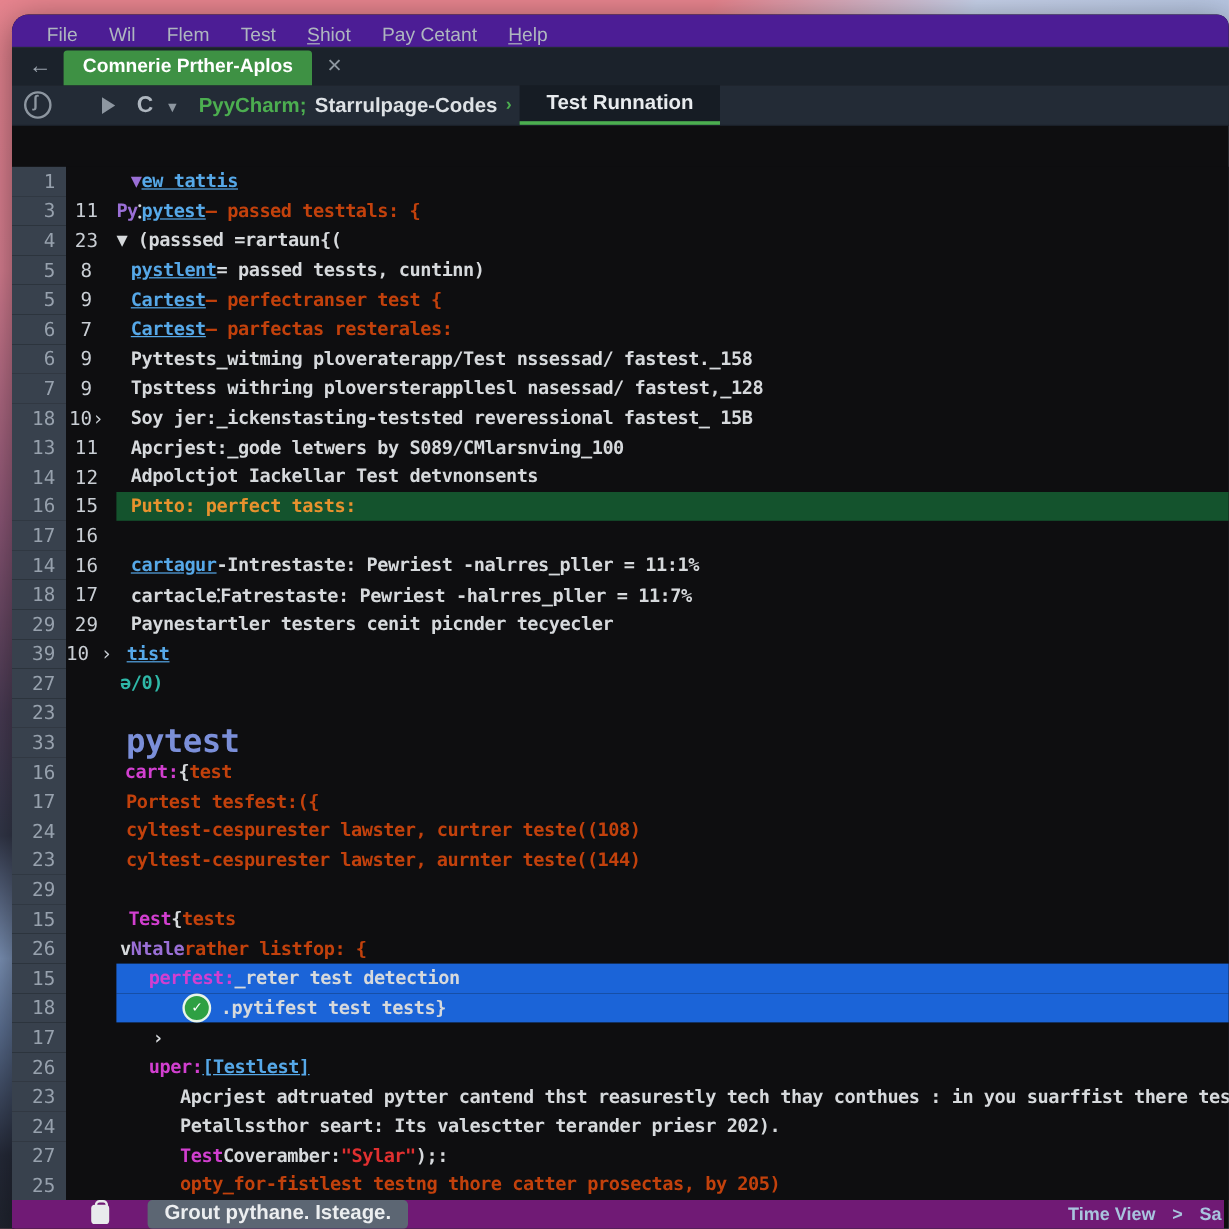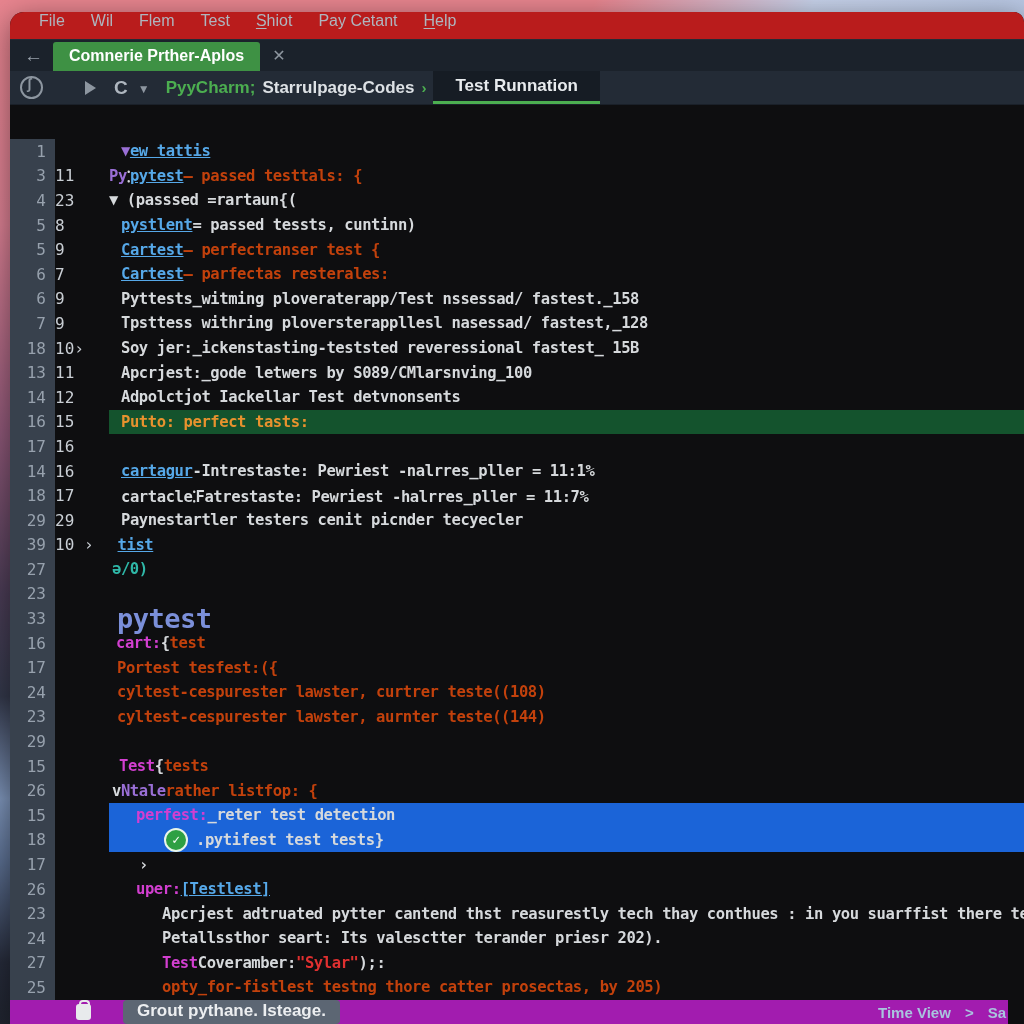--- a/index.html
+++ b/index.html
@@ -12,21 +12,21 @@
   #window{position:absolute;left:10px;top:12px;right:0;bottom:0;
     border-radius:14px 10px 0 0;overflow:hidden;background:#0e0e10;
     box-shadow:0 6px 30px rgba(0,0,0,.45);}
   
   #titlebar{height:35px;background:#121214;display:flex;align-items:center;position:relative;}
   .traffic{width:21px;height:21px;border-radius:50%;margin-left:14px;flex:0 0 auto;}
   .traffic:first-child{margin-left:24px;}
   #window-title{position:absolute;left:0;right:0;text-align:center;padding-left:170px;
     color:#f2f2f2;font-size:20px;font-weight:bold;letter-spacing:.2px;white-space:nowrap;}
   
-  #menubar{height:27px;background:#b91c1c;display:flex;align-items:flex-start;gap:0;
+  #menubar{height:27px;background:#4c1d95;display:flex;align-items:flex-end;gap:0;
     padding-left:16px;border-bottom:1px solid #232b35;}
   .menu-item{color:#aeb6bf;font-size:16px;padding:0 13px;white-space:nowrap;}
   .menu-item u{text-decoration:underline;text-underline-offset:2px;}
   
   #tabbar{height:31px;background:#1b222b;display:flex;align-items:flex-end;}
   #tab-back{color:#9aa3ad;font-size:19px;margin:0 10px 4px 14px;}
   #editor-tab{background:#3e9144;color:#fff;font-size:16px;font-weight:bold;
     padding:5px 16px 6px 16px;border-radius:3px 3px 0 0;white-space:nowrap;}
   #tab-close{color:#8d969f;font-size:16px;margin:0 0 6px 12px;}
   
@@ -47,35 +47,35 @@
   #crumb-active{background:#161c24;color:#e8ebee;font-size:17px;font-weight:bold;
     height:100%;display:flex;align-items:center;padding:0 22px;
     border-bottom:3px solid #4cae50;box-sizing:border-box;white-space:nowrap;}
   
   #editor{position:absolute;top:127px;bottom:24px;left:0;right:0;background:#0e0e10;
     display:flex;flex-direction:column;font-family:"DejaVu Sans Mono",monospace;}
   .row{flex:1 1 0;display:flex;align-items:center;min-height:0;white-space:nowrap;}
   .g1{flex:0 0 45px;height:100%;background:#38414d;color:#97a1ad;font-size:16px;
     text-align:right;padding-right:9px;box-sizing:border-box;display:flex;
     align-items:center;justify-content:flex-end;}
-  .g2{flex:0 0 34px;color:#c9ced4;font-size:16px;text-align:left;margin-right:20px;
+  .g2{flex:0 0 34px;color:#c9ced4;font-size:16px;text-align:center;margin-right:8px;
     white-space:nowrap;}
   .code{flex:1 1 auto;height:100%;display:flex;align-items:center;font-size:15.5px;
     font-weight:bold;letter-spacing:-0.4px;overflow:visible;}
   .row.hl-red .code{background:#14532d;}
   .row.hl-blue .code{background:#1b64d8;}
   .c-white{color:#d6d9dc;} .c-blue{color:#56a8e8;text-decoration:underline;} .c-purple{color:#9a6fd6;}
   .c-green{color:#c2410c;} .c-magenta{color:#d23fd0;} .c-orange{color:#e8922e;}
   .c-red{color:#e03030;} .c-teal{color:#2fb8a8;}
   .c-big{color:#7b8fd9;font-size:27px;letter-spacing:-0.5px;}
   .check-icon{display:inline-flex;align-items:center;justify-content:center;
     width:20px;height:20px;border-radius:50%;background:#2ea043;border:2px solid #e8f5e9;
     color:#fff;font-size:13px;font-weight:bold;margin-right:8px;flex:0 0 auto;}
   
-  #statusbar{position:absolute;left:0;right:16px;bottom:0;height:24px;background:#a21caf;
+  #statusbar{position:absolute;left:0;right:4px;bottom:0;height:24px;background:#701a75;
     display:flex;align-items:center;}
   #status-lock-icon{width:15px;height:16px;background:#e8eaec;border-radius:3px;
     margin-left:66px;position:relative;flex:0 0 auto;}
   #status-lock-icon:after{content:"";position:absolute;left:3px;top:-4px;width:7px;height:6px;
     border:2px solid #e8eaec;border-bottom:none;border-radius:4px 4px 0 0;}
   #status-pill{background:#5c6673;color:#eceef0;font-size:17px;font-weight:bold;
     border-radius:4px;padding:1px 14px 3px 14px;margin-left:32px;white-space:nowrap;}
   #status-right{margin-left:auto;display:flex;align-items:center;gap:14px;
     padding-right:2px;color:#a9c4de;font-size:15px;font-weight:bold;white-space:nowrap;}
 </style>

